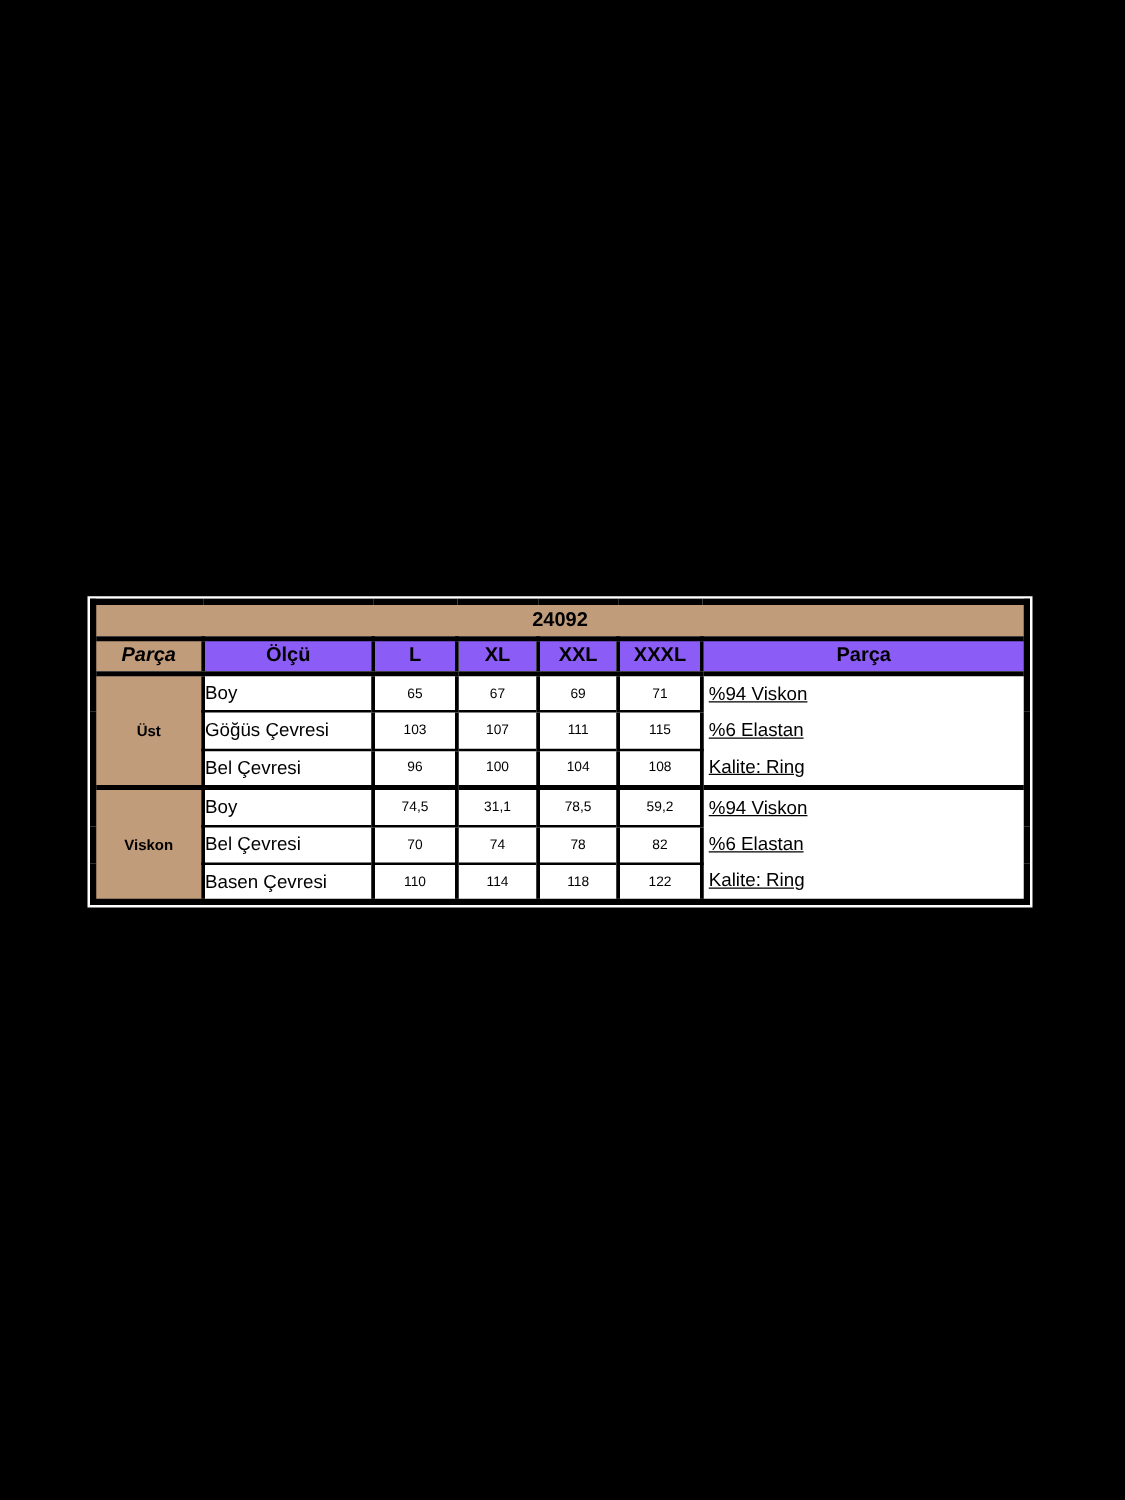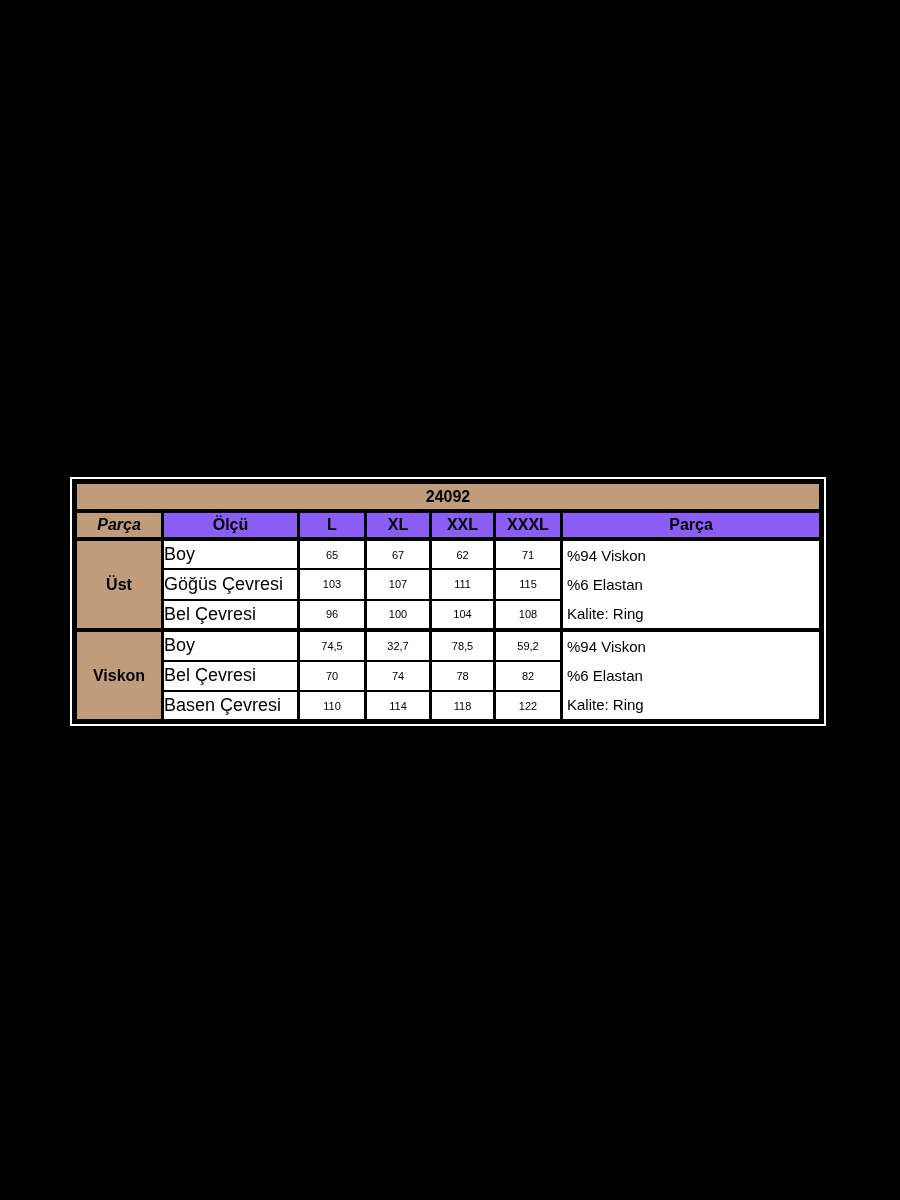--- a/index.html
+++ b/index.html
@@ -56,40 +56,41 @@
     text-align: center;
     background: #8b5cf6;
     border-bottom-width: 4px;
   }
   tr.row-header th.tan { background: var(--tan); font-style: italic; }
   tr.data-row { height: 27px; }
   tr.group-start td, tr.group-start th { border-top-width: 4px; }
   td.group-name {
     background: var(--tan);
     font-weight: bold;
-    font-size: 16px;
+    font-size: 12px;
     text-align: center;
     vertical-align: middle;
   }
   td.label {
-    font-size: 18px;
+    font-size: 15px;
     text-align: left;
     padding-left: 4px;
     vertical-align: middle;
     background: #ffffff;
   }
   td.num {
     font-size: 11px;
     text-align: center;
     vertical-align: middle;
     background: #ffffff;
   }
   td.fabric {
     vertical-align: middle;
     background: #ffffff;
+    text-decoration: underline;
   }
   td.fabric .fab-line {
     height: 29px;
     display: flex;
     align-items: center;
     padding-left: 4px;
     font-size: 15px;
   }
 </style>
 </head>
@@ -119,21 +120,21 @@
           <th>XXL</th>
           <th>XXXL</th>
           <th>Parça</th>
         </tr>
 
         <tr class="data-row group-start">
           <td class="group-name" rowspan="3">Üst</td>
           <td class="label">Boy</td>
           <td class="num">65</td>
           <td class="num">67</td>
-          <td class="num">62</td>
+          <td class="num">69</td>
           <td class="num">71</td>
           <td class="fabric" rowspan="3">
             <div class="fab-line">%94 Viskon</div>
             <div class="fab-line">%6 Elastan</div>
             <div class="fab-line">Kalite: Ring</div>
           </td>
         </tr>
         <tr class="data-row">
           <td class="label">Göğüs Çevresi</td>
           <td class="num">103</td>
@@ -146,21 +147,21 @@
           <td class="num">96</td>
           <td class="num">100</td>
           <td class="num">104</td>
           <td class="num">108</td>
         </tr>
 
         <tr class="data-row group-start">
           <td class="group-name" rowspan="3">Viskon</td>
           <td class="label">Boy</td>
           <td class="num">74,5</td>
-          <td class="num">32,7</td>
+          <td class="num">31,1</td>
           <td class="num">78,5</td>
           <td class="num">59,2</td>
           <td class="fabric" rowspan="3">
             <div class="fab-line">%94 Viskon</div>
             <div class="fab-line">%6 Elastan</div>
             <div class="fab-line">Kalite: Ring</div>
           </td>
         </tr>
         <tr class="data-row">
           <td class="label">Bel Çevresi</td>

